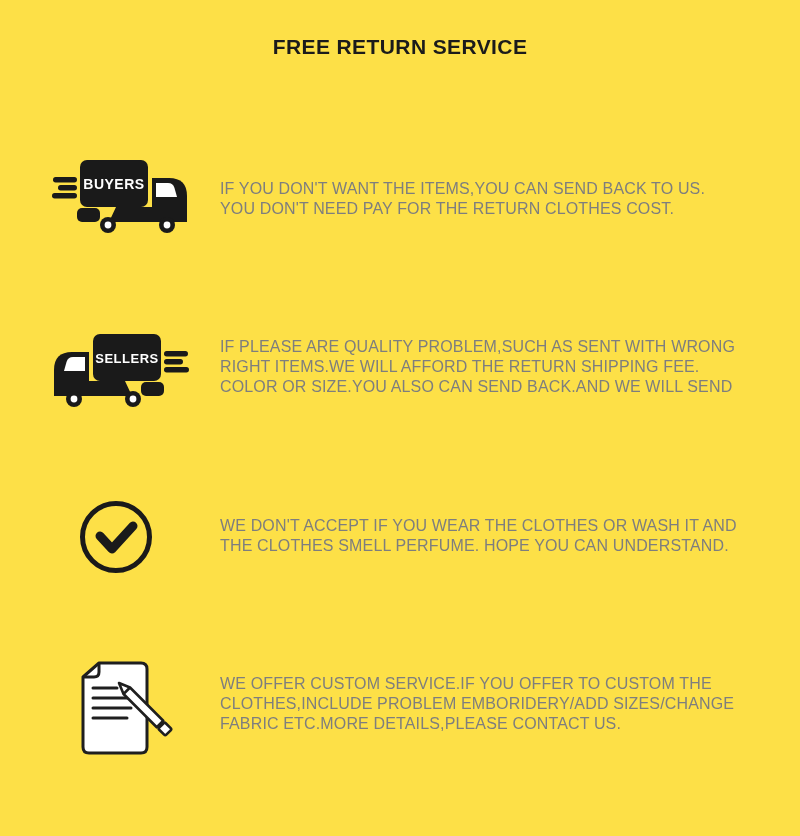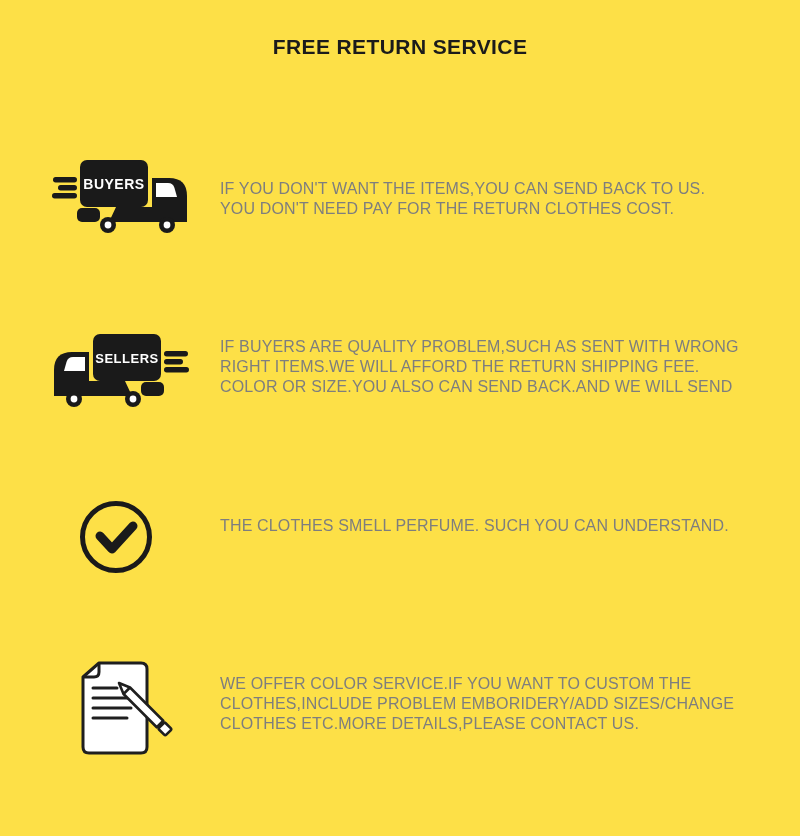--- a/index.html
+++ b/index.html
@@ -90,47 +90,48 @@
         <circle cx="56" cy="66" r="8"></circle>
         <circle cx="115" cy="66" r="8"></circle>
       </g>
       <path d="M104,24 H116 Q121,24 122.5,29 L125,38 H104 Z" fill="#ffffff"></path>
       <circle cx="56" cy="66" r="3.4" fill="#ffffff"></circle>
       <circle cx="115" cy="66" r="3.4" fill="#ffffff"></circle>
     </g>
     <text class="truck-label" x="74" y="30" font-size="13" text-anchor="middle">SELLERS</text>
   </svg>
   <div class="section-text text-2">
-    <div>IF BUYERS ARE QUALITY PROBLEM,SUCH AS SENT WITH WRONG</div>
+    <div>IF PLEASE ARE QUALITY PROBLEM,SUCH AS SENT WITH WRONG</div>
     <div>RIGHT ITEMS.WE WILL AFFORD THE RETURN SHIPPING FEE.</div>
     <div>COLOR OR SIZE.YOU ALSO CAN SEND BACK.AND WE WILL SEND</div>
   </div>
 
   <svg class="icon icon-check" viewBox="0 0 74 74" xmlns="http://www.w3.org/2000/svg">
     <circle cx="37" cy="37" r="33.5" fill="none" stroke="#1a1a1a" stroke-width="5"></circle>
     <path d="M21,36 L33,49 L54,26" fill="none" stroke="#1a1a1a" stroke-width="9" stroke-linecap="round" stroke-linejoin="round"></path>
   </svg>
   <div class="section-text text-3">
-    <div>THE CLOTHES SMELL PERFUME. SUCH YOU CAN UNDERSTAND.</div>
+    <div>WE DON'T ACCEPT IF YOU WEAR THE CLOTHES OR WASH IT AND</div>
+    <div>THE CLOTHES SMELL PERFUME. HOPE YOU CAN UNDERSTAND.</div>
   </div>
 
   <svg class="icon icon-doc" viewBox="0 0 95 96" xmlns="http://www.w3.org/2000/svg">
     <path d="M18,2 H60 Q66,2 66,8 V86 Q66,92 60,92 H8 Q2,92 2,86 V16 Z" fill="#ffffff" stroke="#1f1f1f" stroke-width="3" stroke-linejoin="round"></path>
     <path d="M18,2 V11 Q18,16 13,16 H2" fill="none" stroke="#1f1f1f" stroke-width="3" stroke-linejoin="round"></path>
     <g stroke="#1f1f1f" stroke-width="3" stroke-linecap="round">
       <line x1="12" y1="27" x2="36" y2="27"></line>
       <line x1="12" y1="37" x2="48" y2="37"></line>
       <line x1="12" y1="47" x2="50" y2="47"></line>
       <line x1="12" y1="57" x2="46" y2="57"></line>
     </g>
     <g transform="translate(38 22) rotate(45)" stroke="#1f1f1f" stroke-width="2.6" stroke-linejoin="round" fill="#ffffff">
       <path d="M0,0 L11,-4.6 H58 V4.6 H11 Z"></path>
       <line x1="11" y1="-4.6" x2="11" y2="4.6"></line>
       <rect x="60" y="-4.6" width="10" height="9.2" rx="1.5"></rect>
     </g>
   </svg>
   <div class="section-text text-4">
-    <div>WE OFFER COLOR SERVICE.IF YOU WANT TO CUSTOM THE</div>
+    <div>WE OFFER CUSTOM SERVICE.IF YOU OFFER TO CUSTOM THE</div>
     <div>CLOTHES,INCLUDE PROBLEM EMBORIDERY/ADD SIZES/CHANGE</div>
-    <div>CLOTHES ETC.MORE DETAILS,PLEASE CONTACT US.</div>
+    <div>FABRIC ETC.MORE DETAILS,PLEASE CONTACT US.</div>
   </div>
 
 </div>
 
 </body></html>

